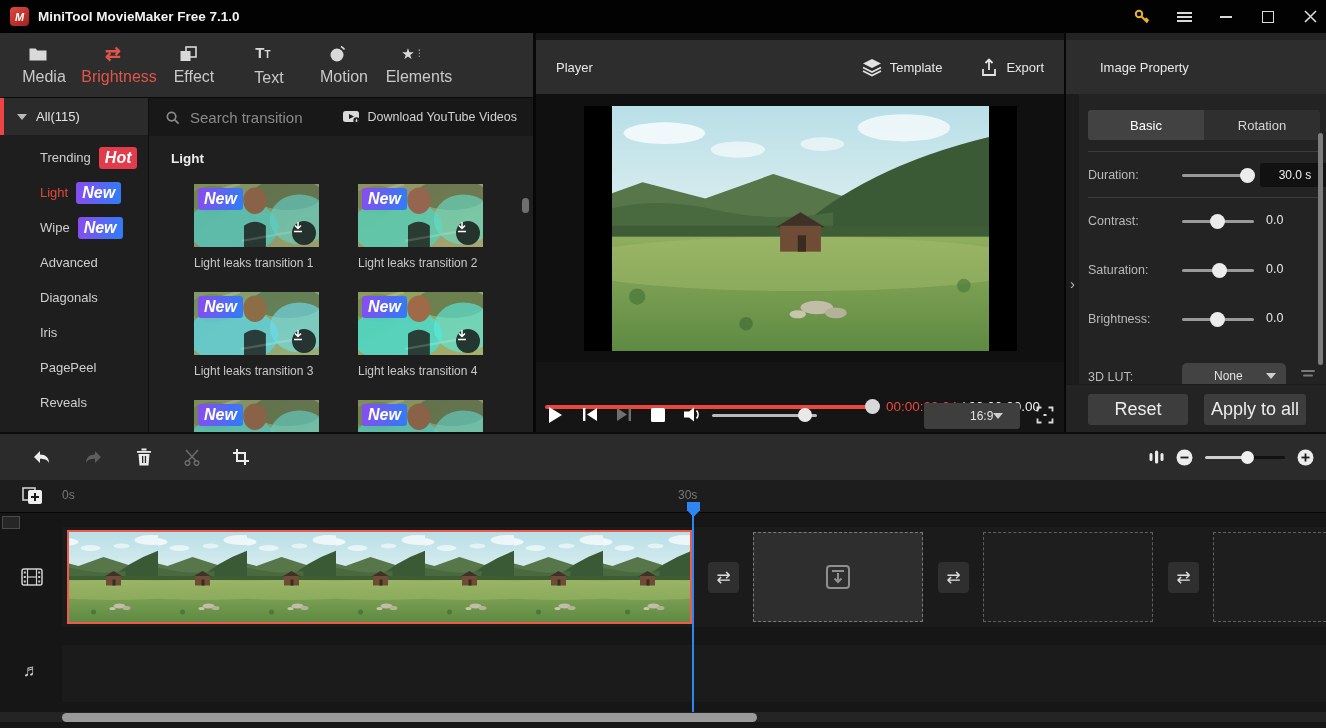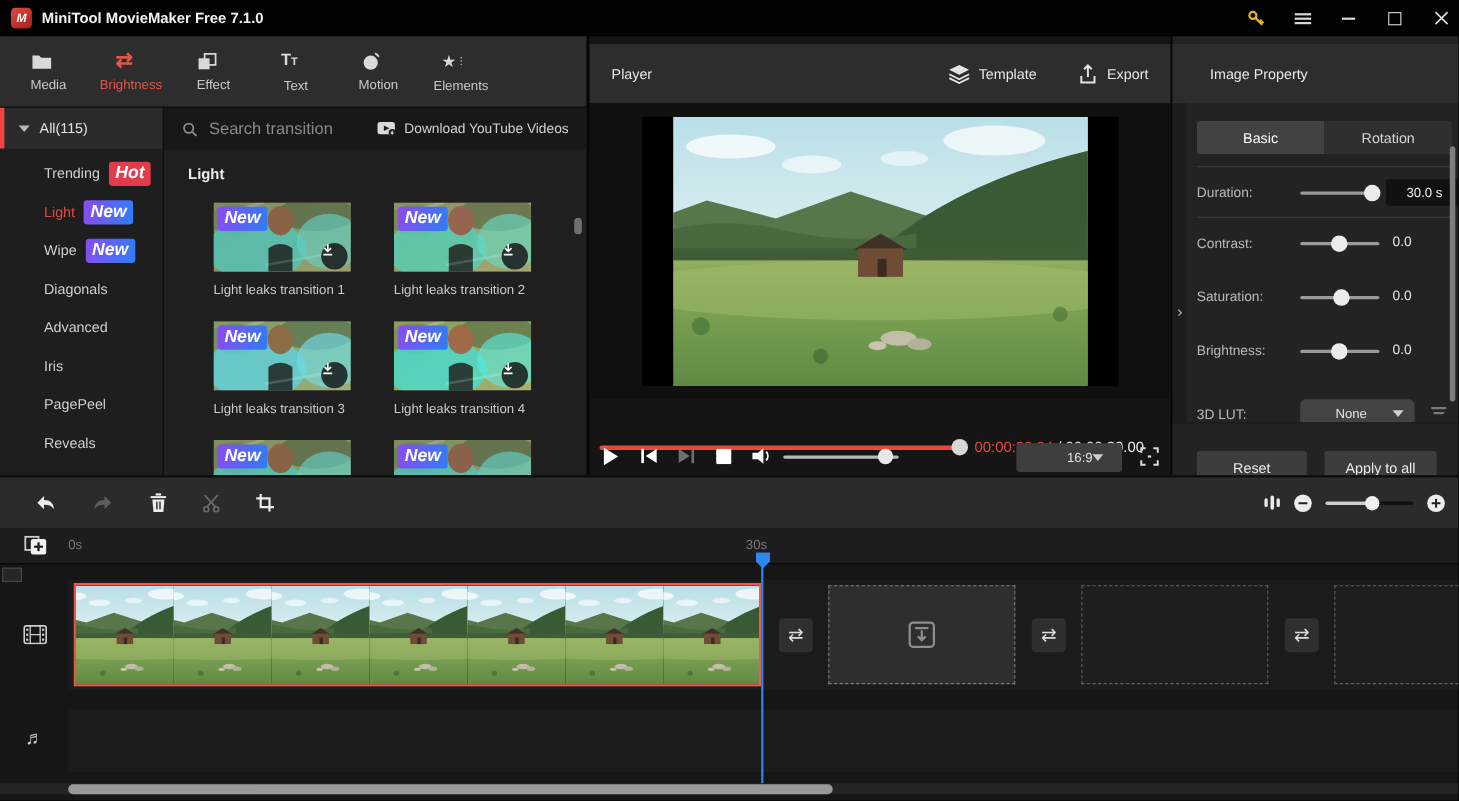--- a/index.html
+++ b/index.html
@@ -15,21 +15,21 @@
   .tb-right{position:absolute;right:6px;top:0;height:33px;display:flex;align-items:center;gap:22px;}
   .tb-btn{width:20px;height:20px;display:flex;align-items:center;justify-content:center;cursor:pointer;}
   .bars span{display:block;width:15px;height:2px;background:#d9d9d9;margin:2px 0;}
   .min-glyph{width:12px;height:2px;background:#d9d9d9;}
   .max-glyph{width:10px;height:10px;border:1.5px solid #d9d9d9;}
 
   
   .left-panel{position:absolute;left:0;top:33px;width:533px;height:399px;background:#1f1f1f;}
   .navbar{position:absolute;left:0;top:0;width:533px;height:64px;background:#2d2d2d;display:flex;align-items:center;padding-left:14px;gap:27px;box-sizing:border-box;}
   .nav-item{width:48px;display:flex;flex-direction:column;align-items:center;gap:5px;cursor:pointer;}
-  .nav-item .lbl{font-size:12px;color:#c9c9c9;margin-left:12px;}
+  .nav-item .lbl{font-size:16px;color:#c9c9c9;margin-left:12px;}
   .nav-item.active .lbl{color:#e0554a;}
   .trans-glyph{font-size:19px;line-height:18px;color:#e0554a;font-weight:bold;}
   .text-glyph{color:#d9d9d9;font-weight:bold;font-size:15px;line-height:18px;}
   .text-glyph small{font-size:10px;}
   .star-glyph{color:#d9d9d9;font-size:15px;line-height:18px;}
   .star-glyph i{font-style:normal;font-size:9px;letter-spacing:1px;vertical-align:3px;}
 
   .sidebar{position:absolute;left:0;top:64px;width:148px;height:335px;background:#1e1e1e;border-top:1px solid #0a0a0a;box-sizing:border-box;}
   .sb-group{height:37px;background:#2b2b2b;border-left:4px solid #ef4444;display:flex;align-items:center;padding-left:13px;gap:9px;box-sizing:border-box;cursor:pointer;}
   .caret{width:0;height:0;border-left:5px solid transparent;border-right:5px solid transparent;border-top:6px solid #b9b9b9;}
@@ -92,21 +92,21 @@
   .divider{position:absolute;left:22px;width:232px;height:1px;background:#3c3c3c;}
   .prop-row{position:absolute;left:22px;width:232px;height:24px;display:flex;align-items:center;}
   .prop-row .lbl{font-size:12.5px;color:#b9b9b9;}
   .slider{position:absolute;height:3px;background:#9a9a9a;border-radius:2px;top:11px;}
   .sl-knob{position:absolute;top:5px;width:15px;height:15px;border-radius:50%;background:#ececec;cursor:pointer;}
   .val-box{position:absolute;left:172px;top:0;width:70px;height:24px;background:#111;border-radius:3px;display:flex;align-items:center;justify-content:center;font-size:12px;color:#f0f0f0;}
   .val-plain{position:absolute;left:178px;top:4px;font-size:12.5px;color:#e8e8e8;}
   .lut-select{position:absolute;left:94px;top:-2px;width:104px;height:25px;background:#434343;border-radius:5px;display:flex;align-items:center;padding:0 10px;box-sizing:border-box;cursor:pointer;}
   .lut-select .lbl{font-size:12px;color:#e2e2e2;margin-left:22px;}
   .props-bottom{position:absolute;left:0;top:351px;width:260px;height:48px;background:#232323;border-top:1px solid #1a1a1a;}
-  .p-btn{position:absolute;top:25px;height:31px;background:#3d3d3d;border-radius:3px;display:flex;align-items:center;justify-content:center;font-size:13px;color:#ececec;cursor:pointer;}
+  .p-btn{position:absolute;top:9px;height:31px;background:#3d3d3d;border-radius:3px;display:flex;align-items:center;justify-content:center;font-size:18px;color:#ececec;cursor:pointer;}
   .props-scroll{position:absolute;right:3px;top:100px;width:5px;height:232px;background:#7d7d7d;border-radius:3px;}
 
   
   .tl-toolbar{position:absolute;left:0;top:432px;width:1326px;height:48px;background:#2b2b2b;border-top:2px solid #0c0c0c;box-sizing:border-box;}
   .tl-left{position:absolute;left:30px;top:0;height:46px;display:flex;align-items:center;gap:31px;}
   .tl-right{position:absolute;right:12px;top:0;height:46px;display:flex;align-items:center;gap:12px;}
   .tl-icon{cursor:pointer;}
   .zoom-track{position:relative;width:80px;height:3px;border-radius:2px;background:#111;}
   .zoom-track .fill{position:absolute;left:0;top:0;height:3px;width:42px;background:#cfcfcf;border-radius:2px;}
   .zoom-knob{position:absolute;left:36px;top:-5px;width:13px;height:13px;border-radius:50%;background:#f0f0f0;cursor:pointer;}
@@ -261,24 +261,24 @@
         </div>
         <div class="sb-item active">
           <span class="lbl">Light</span>
           <span class="badge badge-new">New</span>
         </div>
         <div class="sb-item">
           <span class="lbl">Wipe</span>
           <span class="badge badge-new">New</span>
         </div>
         <div class="sb-item">
+            <span class="lbl">Advanced</span>
+          </div>
+        <div class="sb-item">
             <span class="lbl">Diagonals</span>
-          </div>
-        <div class="sb-item">
-            <span class="lbl">Advanced</span>
           </div>
         <div class="sb-item">
             <span class="lbl">Iris</span>
           </div>
         <div class="sb-item">
             <span class="lbl">PagePeel</span>
           </div>
         <div class="sb-item">
             <span class="lbl">Reveals</span>
           </div>

